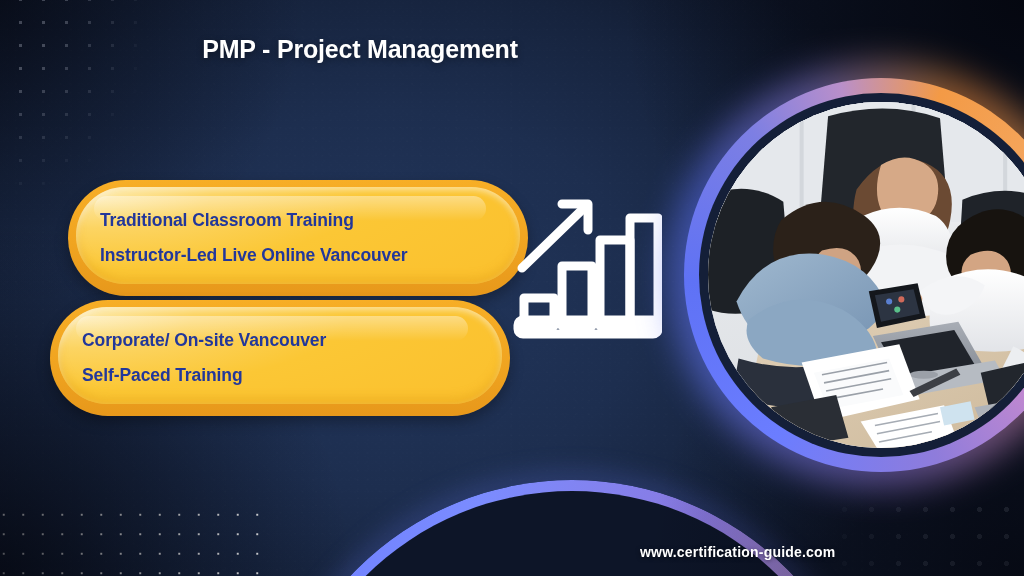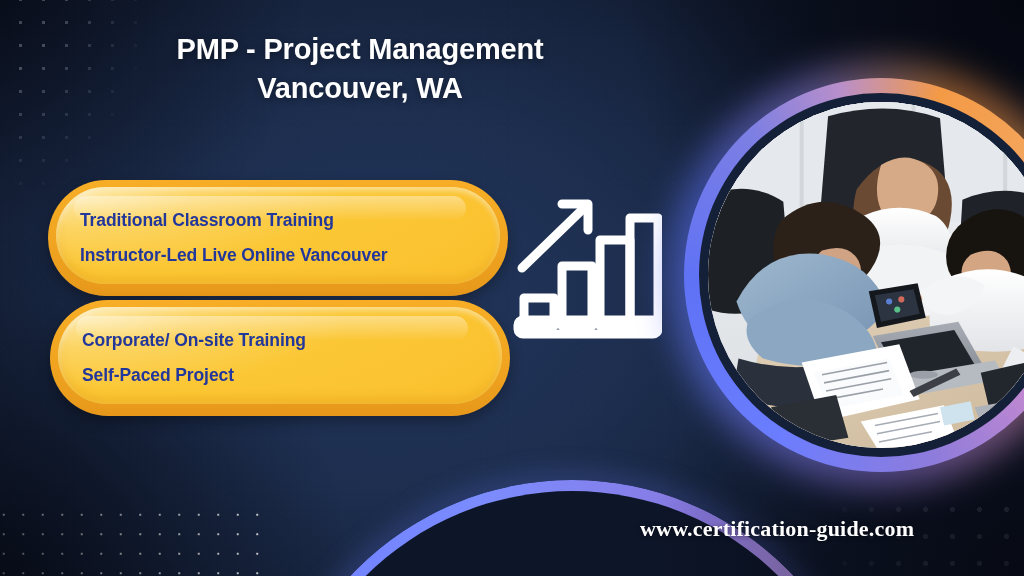--- a/index.html
+++ b/index.html
@@ -87,21 +87,21 @@
     mask-image:linear-gradient(to bottom, #000 0 22%, transparent 46%);
     background-clip:padding-box, border-box;
   }
 
   
   .title {
     position:absolute; left:40px; top:30px;
     width:640px;
     text-align:center;
     color:#ffffff;
-    font-size:29px;
+    font-size:25px;
     line-height:39px;
     font-weight:700;
     letter-spacing:-.2px;
     text-shadow:0 2px 7px rgba(0,0,0,.35);
   }
 
   
   .pill {
     position:absolute;
     border-radius:999px;
@@ -126,21 +126,21 @@
   .pill-text {
     position:absolute;
     left:32px; right:22px; top:0; bottom:0;
     display:flex; flex-direction:column; justify-content:center;
     gap:14px;
     color:#22379b;
     font-size:17.5px;
     font-weight:700;
     letter-spacing:-.1px;
   }
-  #pill1 { left:48px; top:180px; width:460px; height:116px; }
+  #pill1 { left:68px; top:180px; width:460px; height:116px; }
   #pill2 { left:50px; top:300px; width:460px; height:116px; }
 
   
   .chart-icon { position:absolute; left:512px; top:190px; width:150px; height:150px; }
 
   
   .photo-wrap {
     position:absolute; left:684px; top:78px;
     width:394px; height:394px;
   }
@@ -168,67 +168,65 @@
     position:absolute; inset:24px; border-radius:50%;
     overflow:hidden;
     background:#cfd4da;
   }
 
   
   .photo svg { display:block; width:100%; height:100%; }
 
   
   .url {
-    position:absolute; left:640px; top:516px;
+    position:absolute; left:640px; top:544px;
     color:#ffffff;
-    font-size:22px;
+    font-size:14px;
     font-weight:600;
     letter-spacing:.2px;
     text-shadow:0 1px 4px rgba(0,0,0,.5);
-    font-family:Liberation Serif, serif;
   }
 </style>
 </head>
 <body>
 
 <div id="banner">
 
   <div id="noise"></div>
 
   <div class="dots-tl"></div>
   <div class="dots-bl"></div>
   <div class="dots-br"></div>
 
   <div class="bottom-arc-glow"></div>
   <div class="bottom-arc"></div>
 
   <div id="vignette"></div>
 
   <div class="title">
     <div>PMP - Project Management</div>
-    <div>Vancouver, WA</div>
   </div>
 
   <div class="pill" id="pill1">
     <div class="pill-inner">
       <div class="pill-gloss"></div>
     </div>
     <div class="pill-text">
       <span>Traditional Classroom Training</span>
       <span>Instructor-Led Live Online Vancouver</span>
     </div>
   </div>
 
   <div class="pill" id="pill2">
     <div class="pill-inner">
       <div class="pill-gloss"></div>
     </div>
     <div class="pill-text">
-      <span>Corporate/ On-site Training</span>
-      <span>Self-Paced Project</span>
+      <span>Corporate/ On-site Vancouver</span>
+      <span>Self-Paced Training</span>
     </div>
   </div>
 
   <div class="chart-icon">
     <svg viewBox="0 0 150 150" fill="none" stroke="#ffffff" stroke-width="9" stroke-linecap="round" stroke-linejoin="round">
 
       <path d="M10 78 L74 16"></path>
       <path d="M50 14 L76 14 L76 40"></path>
 
       <rect x="12" y="108" width="30" height="28"></rect>

